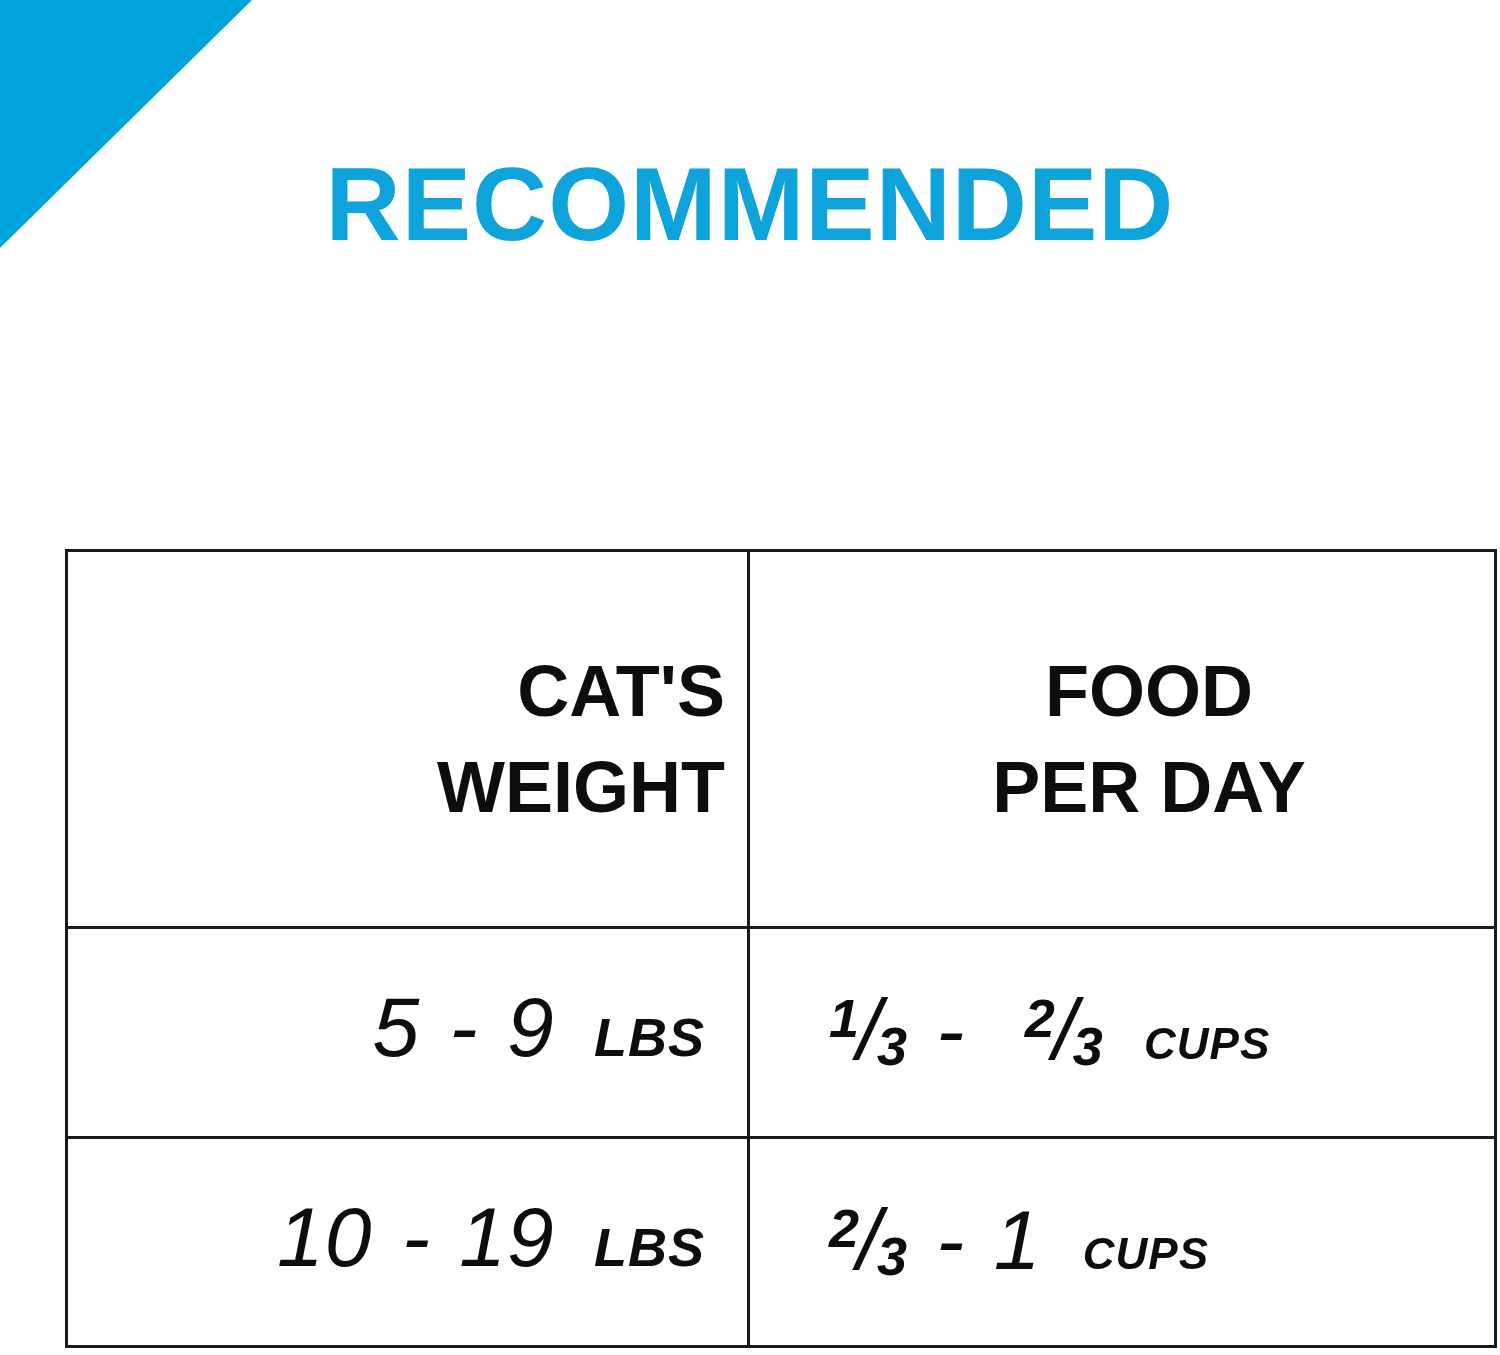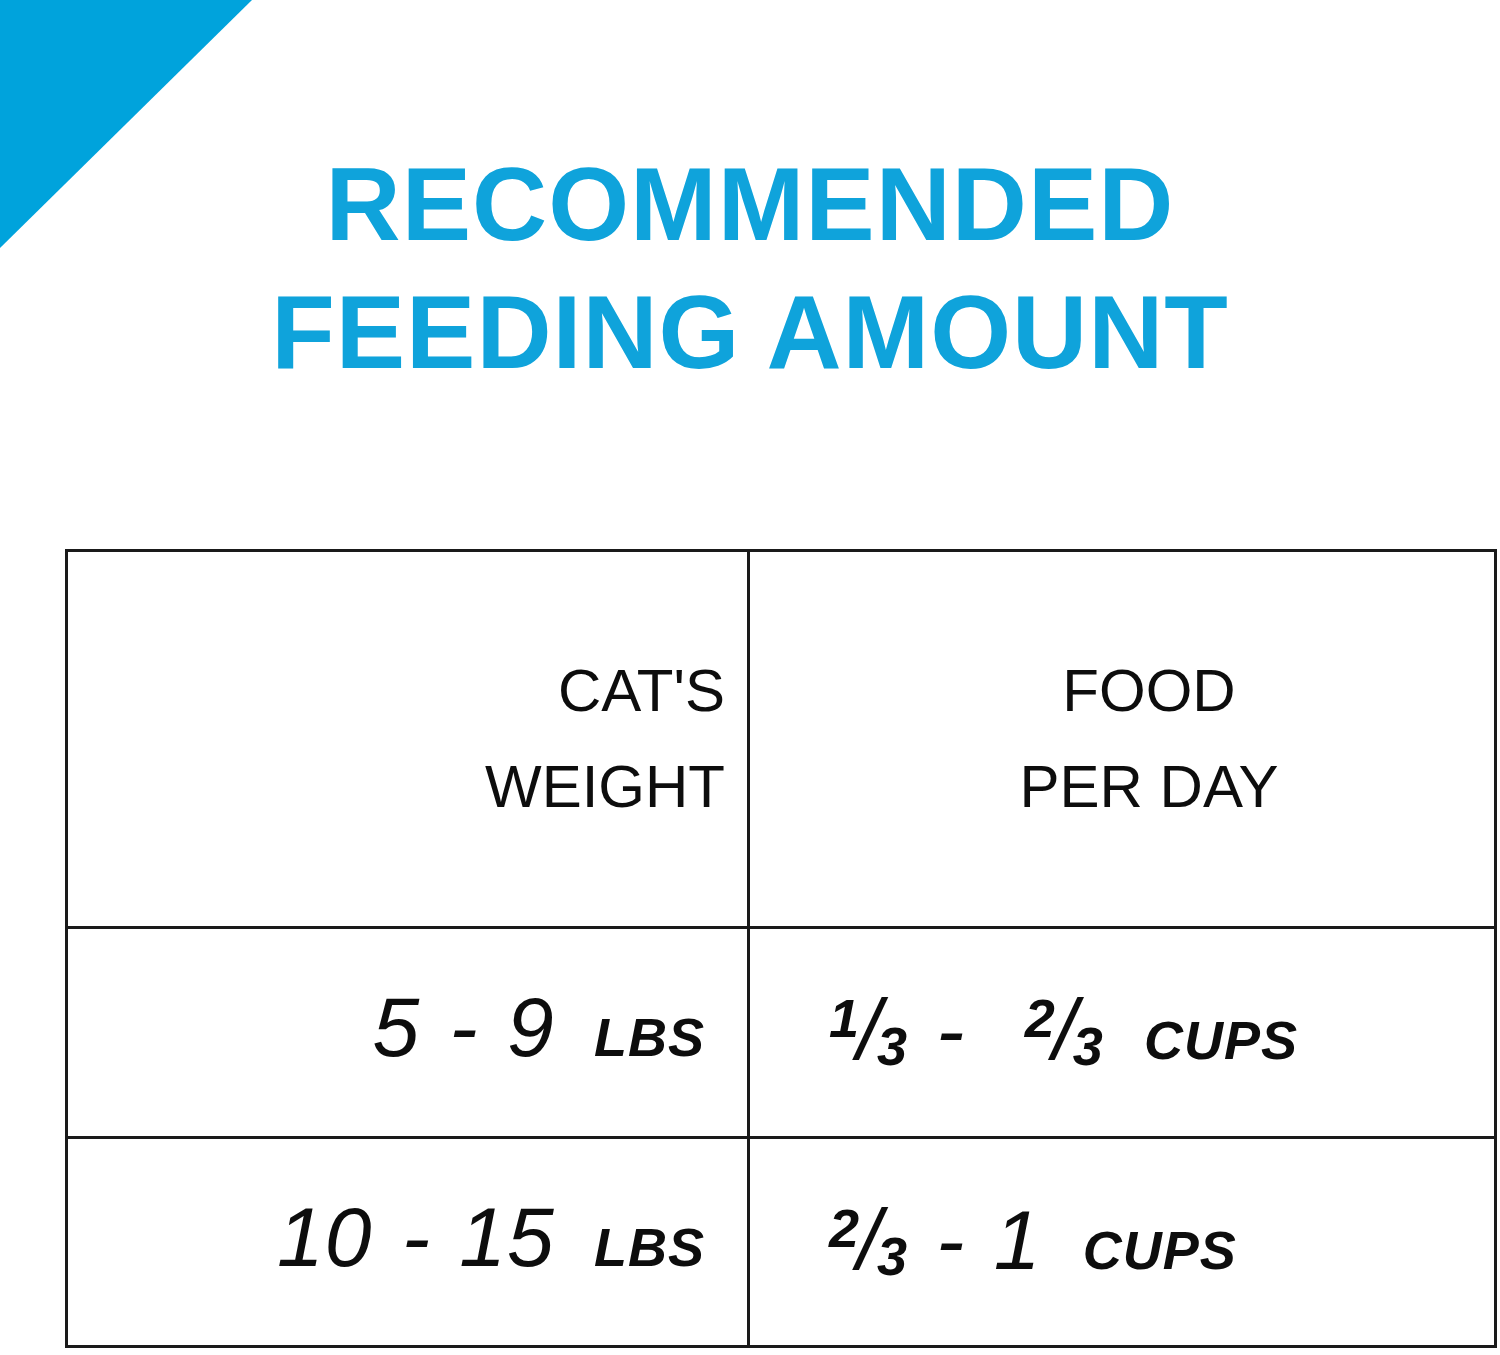--- a/index.html
+++ b/index.html
@@ -79,22 +79,22 @@
   }
   .row-split {
     border-top: 3px solid #1a1a1a !important;
     font-style: italic;
   }
 
   .hdr-row th { height: 377px; }
   .data-row td { height: 204px; }
 
   .hdr-cell {
-    font-weight: normal;
-    font-size: 60px;
+    font-weight: bold;
+    font-size: 72px;
     line-height: 96px;
     color: #0d0d0d;
     letter-spacing: 0px;
   }
   .hdr-left {
     text-align: right;
     padding-right: 22px !important;
   }
   .hdr-right {
     text-align: center;
@@ -122,21 +122,21 @@
 
   .num { font-size: 84px; letter-spacing: 1px; }
   .dash { font-size: 84px; padding: 0 6px; }
   .unit {
     font-size: 54px;
     font-weight: bold;
     letter-spacing: 1px;
     margin-left: 16px;
   }
   .unit-cups {
-    font-size: 54px;
+    font-size: 44px;
     font-weight: bold;
     letter-spacing: 1px;
     margin-left: 18px;
     text-align: center;
   }
 
   
   .frac {
     display: inline-block;
     position: relative;
@@ -167,21 +167,20 @@
 <body>
 
 <div class="page">
 
   <svg class="corner-wedge" viewBox="0 0 252 248" preserveAspectRatio="none" aria-hidden="true">
     <polygon points="0,0 252,0 0,248" fill="#00A3DC"></polygon>
   </svg>
 
   <div class="heading">
     <span class="heading-line l1">RECOMMENDED</span>
-    <span class="heading-line l2">FEEDING AMOUNT</span>
   </div>
 
   <table class="feeding-table">
     <colgroup>
       <col class="c1">
       <col class="c2">
     </colgroup>
     <thead>
       <tr class="hdr-row">
         <th class="hdr-cell hdr-left">
@@ -213,21 +212,21 @@
             <span class="unit-cups">CUPS</span>
           </span>
         </td>
       </tr>
 
       <tr class="data-row">
         <td class="data-cell weight-cell row-split">
           <span class="nowrap">
             <span class="num">10</span>
             <span class="dash">-</span>
-            <span class="num">15</span>
+            <span class="num">19</span>
             <span class="unit">LBS</span>
           </span>
         </td>
         <td class="data-cell food-cell row-split col-split">
           <span class="nowrap">
             <span class="frac"><span class="nm">2</span><span class="sl">/</span><span class="dn">3</span></span>
             <span class="dash">-</span>
             <span class="num">1</span>
             <span class="unit-cups">CUPS</span>
           </span>

